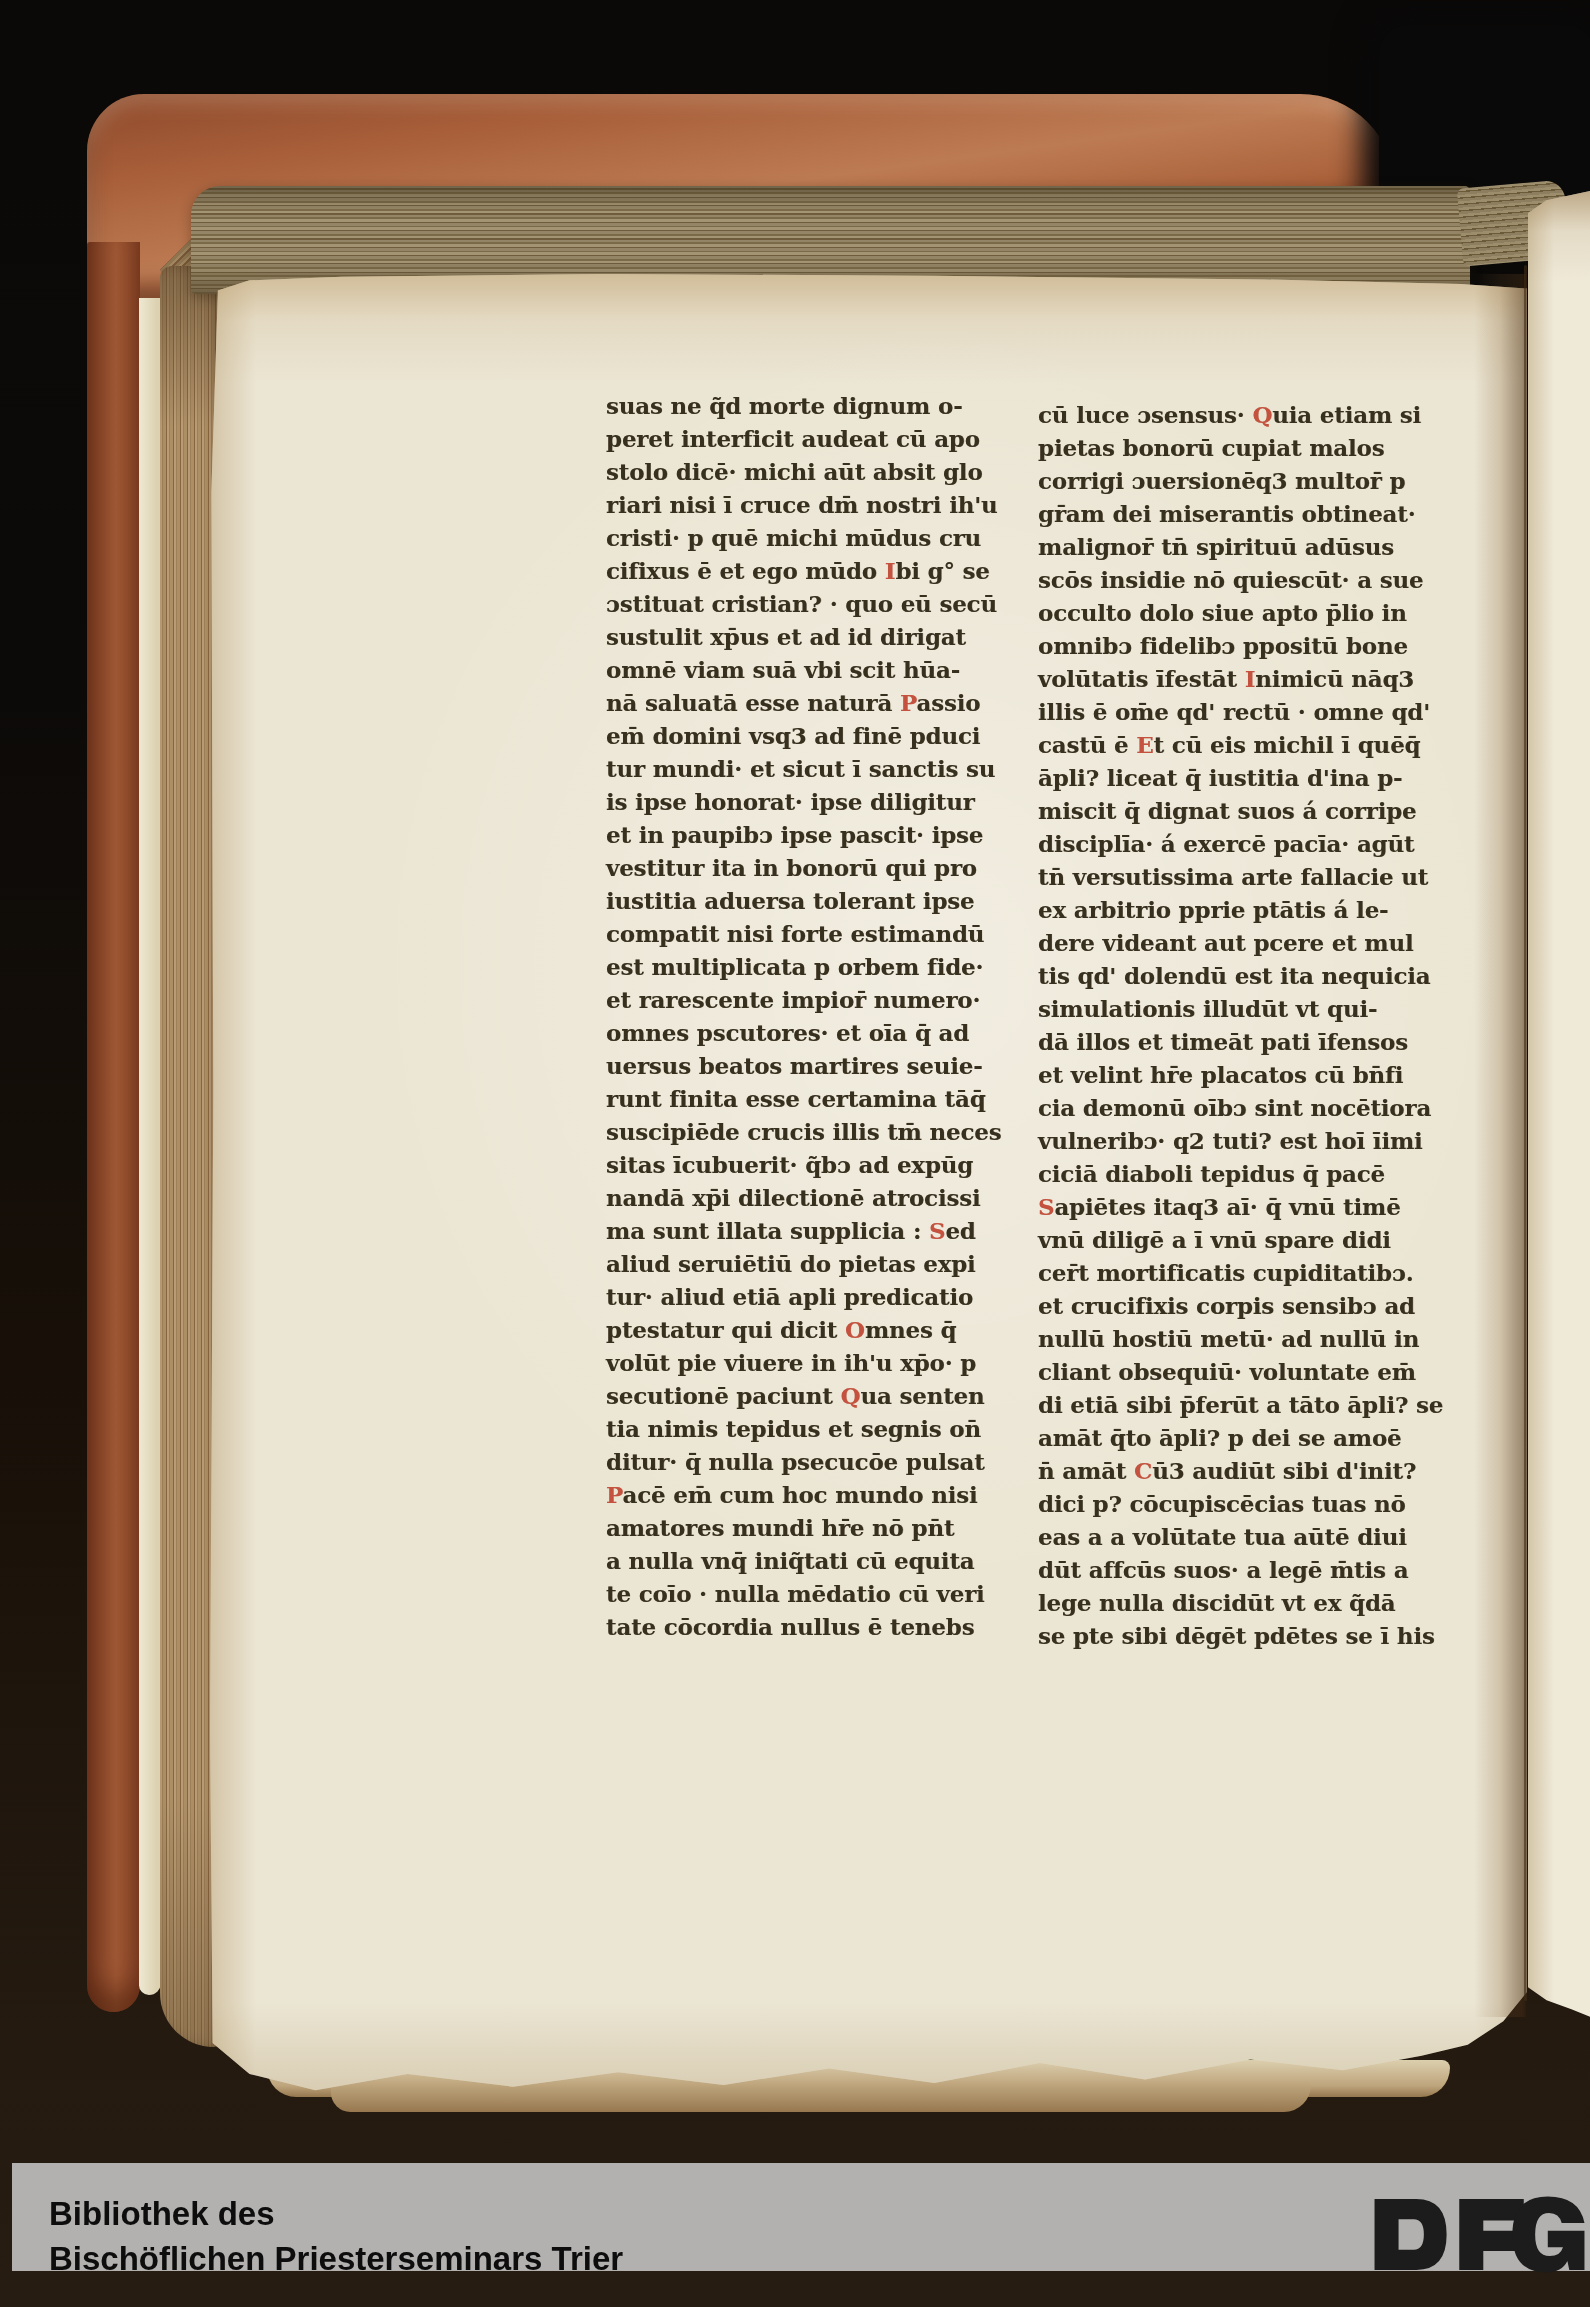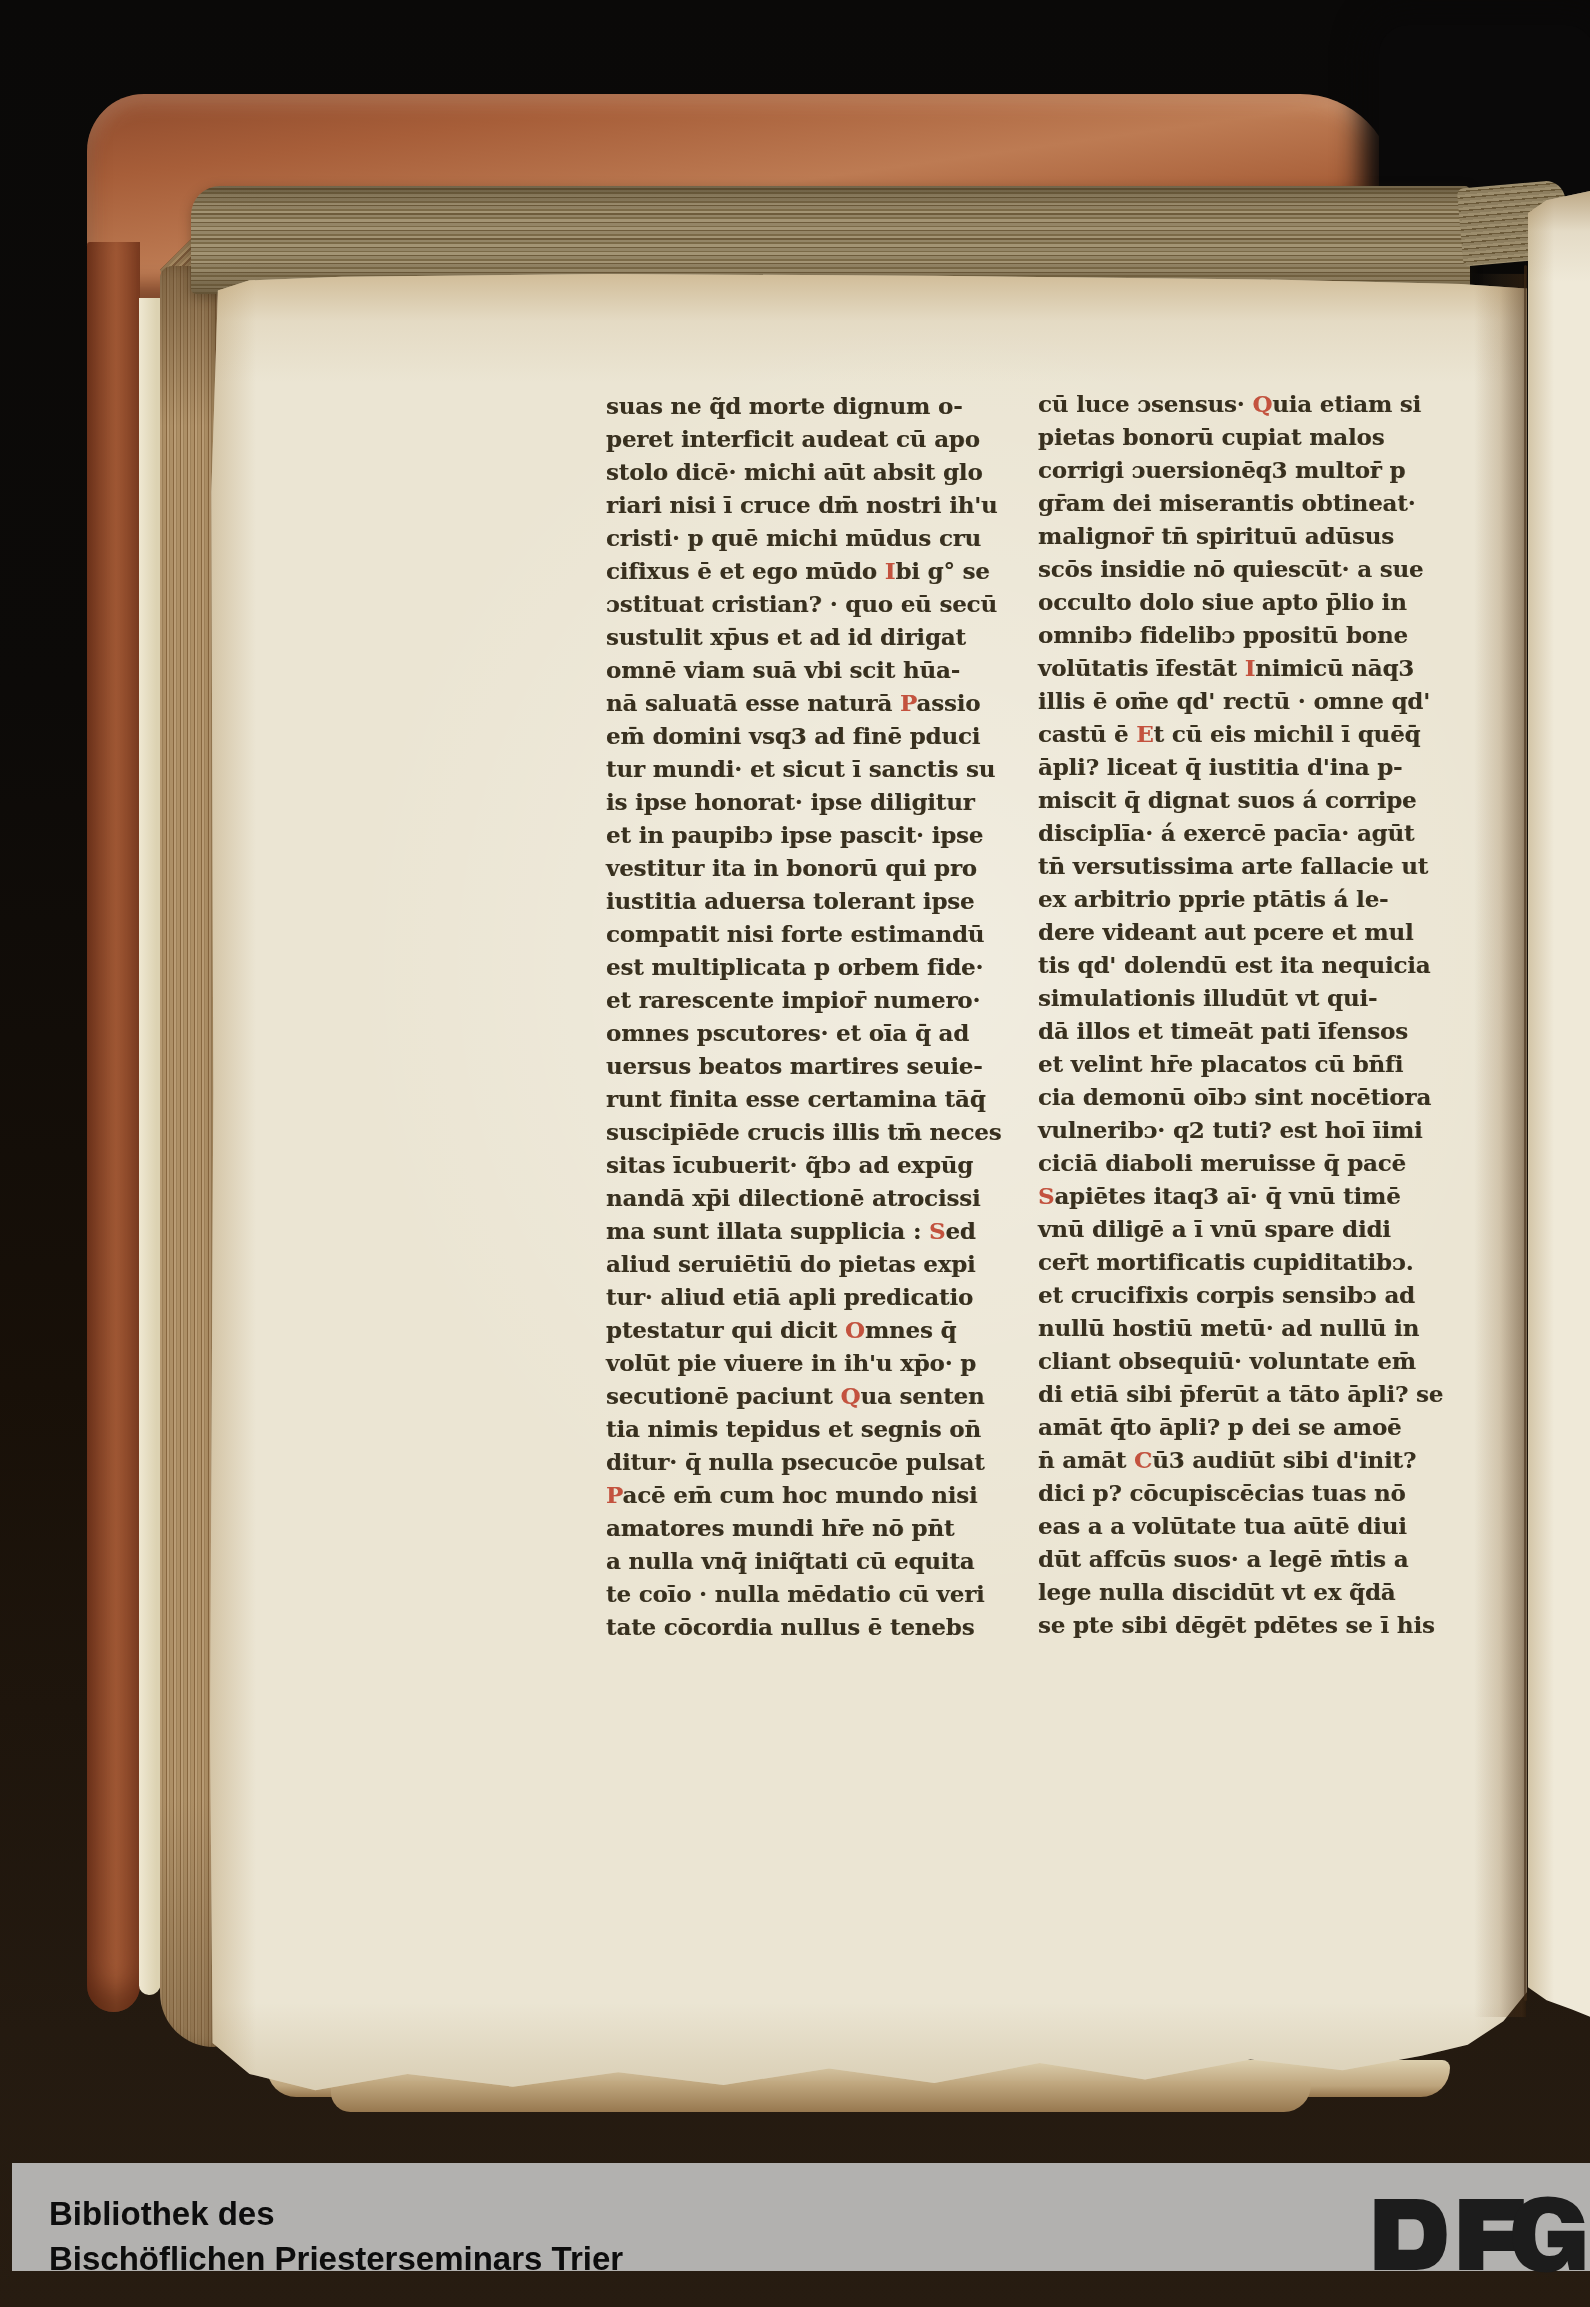--- a/index.html
+++ b/index.html
@@ -68,21 +68,21 @@
        linear-gradient(90deg,#d3c5a7 0%,var(--paper-right,#efe9d8) 42%);
      clip-path:polygon(0 1.2%,30% 0.5%,100% 0%,100% 99.6%,70% 99.2%,30% 98.7%,0 98%);}
   
   .col{position:absolute;width:394px;
      font-family:"DejaVu Serif","DejaVu Sans",serif;font-weight:700;
      font-size:23px;line-height:33px;letter-spacing:-0.2px;
      color:var(--ink,#38301f);
      text-shadow:0.3px 0.4px 0 rgba(56,48,31,.35);
      white-space:nowrap;}
   .col-left{left:606px;top:389px;}
-  .col-right{left:1038px;top:387px;}
+  .col-right{left:1038px;top:398px;}
   .rubric{color:var(--rubric,#c4523e);text-shadow:0.3px 0.4px 0 rgba(150,60,40,.35);}
   
   .footer{position:absolute;left:12px;top:2163px;width:1590px;height:108px;
      background:var(--footer_bg,#b2b1af);}
   .library{position:absolute;left:37px;top:28px;
      font-size:33px;line-height:45px;font-weight:700;color:var(--footer_text,#0d0d0d);}
   .funding{position:absolute;right:242px;top:37px;text-align:right;
      font-size:25.4px;line-height:30.5px;font-weight:700;color:var(--footer_text,#0d0d0d);}
   .dfg{position:absolute;left:1360px;top:32px;width:215px;height:79px;}
   .dfg svg{display:block;width:100%;height:100%;}
@@ -162,21 +162,21 @@
       <div class="ms-line">disciplīa· á exercē pacīa· agūt</div>
       <div class="ms-line">tn̄ versutissima arte fallacie ut</div>
       <div class="ms-line">ex arbitrio pprie ptātis á le-</div>
       <div class="ms-line">dere videant aut pcere et mul</div>
       <div class="ms-line">tis qd' dolendū est ita nequicia</div>
       <div class="ms-line">simulationis illudūt vt qui-</div>
       <div class="ms-line">dā illos et timeāt pati īfensos</div>
       <div class="ms-line">et velint hr̄e placatos cū bn̄fi</div>
       <div class="ms-line">cia demonū oībɔ sint nocētiora</div>
       <div class="ms-line">vulneribɔ· q2 tuti? est hoī īimi</div>
-      <div class="ms-line">ciciā diaboli meruisse q̄ pacē</div>
+      <div class="ms-line">ciciā diaboli tepidus q̄ pacē</div>
       <div class="ms-line"><span class="rubric">S</span>apiētes itaq3 aī· q̄ vnū timē</div>
       <div class="ms-line">vnū diligē a ī vnū spare didi</div>
       <div class="ms-line">cer̄t mortificatis cupiditatibɔ.</div>
       <div class="ms-line">et crucifixis corpis sensibɔ ad</div>
       <div class="ms-line">nullū hostiū metū· ad nullū in</div>
       <div class="ms-line">cliant obsequiū· voluntate em̄</div>
       <div class="ms-line">di etiā sibi p̄ferūt a tāto āpli? se</div>
       <div class="ms-line">amāt q̄to āpli? p dei se amoē</div>
       <div class="ms-line">n̄ amāt <span class="rubric">C</span>ū3 audiūt sibi d'init?</div>
       <div class="ms-line">dici p? cōcupiscēcias tuas nō</div>

